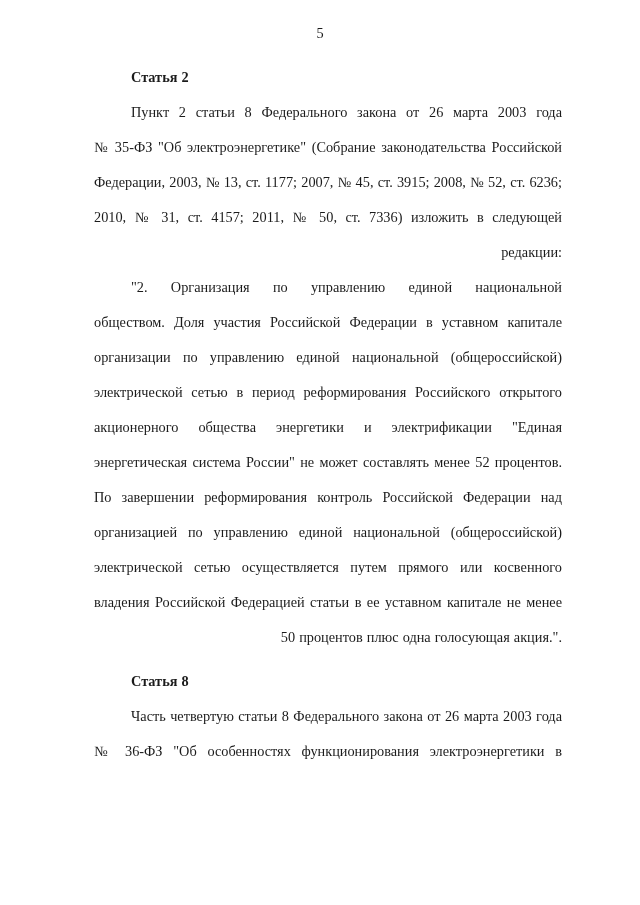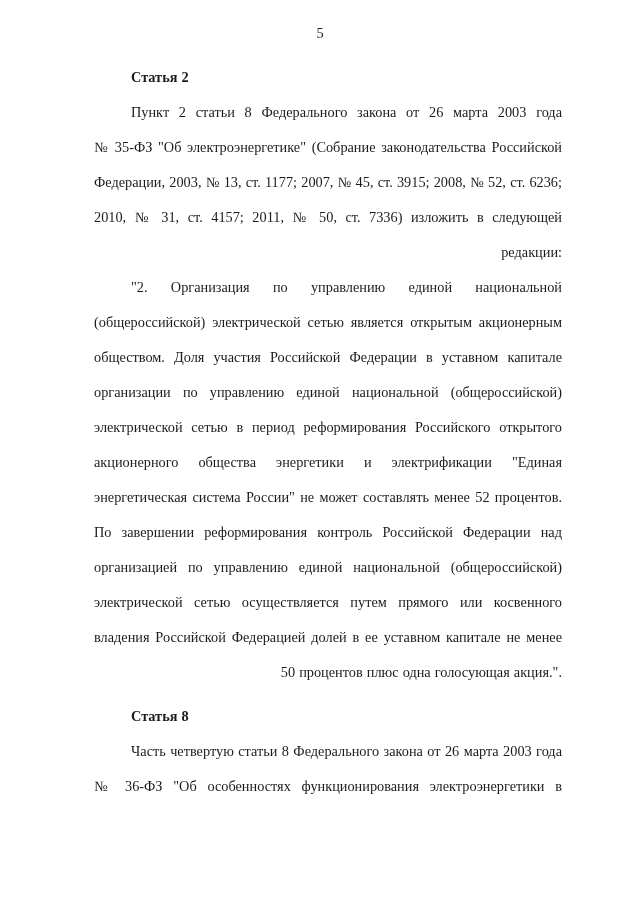--- a/index.html
+++ b/index.html
@@ -60,28 +60,27 @@
 <div class="sheet">
   <div class="pagenum">5</div>
   <div id="doc-body">
       <div class="line heading">Статья 2</div>
       <div class="line first">Пункт 2 статьи 8 Федерального закона от 26 марта 2003 года</div>
       <div class="line mid">№ 35-ФЗ "Об электроэнергетике" (Собрание законодательства Российской</div>
       <div class="line mid">Федерации, 2003, № 13, ст. 1177; 2007, № 45, ст. 3915; 2008, № 52, ст. 6236;</div>
       <div class="line mid">2010, № 31, ст. 4157; 2011, № 50, ст. 7336) изложить в следующей</div>
       <div class="line last">редакции:</div>
       <div class="line first">"2. Организация по управлению единой национальной</div>
-      <div class="line mid">(общероссийской) электрической сетью является открытым акционерным</div>
       <div class="line mid">обществом. Доля участия Российской Федерации в уставном капитале</div>
       <div class="line mid">организации по управлению единой национальной (общероссийской)</div>
       <div class="line mid">электрической сетью в период реформирования Российского открытого</div>
       <div class="line mid">акционерного общества энергетики и электрификации "Единая</div>
       <div class="line mid">энергетическая система России" не может составлять менее 52 процентов.</div>
       <div class="line mid">По завершении реформирования контроль Российской Федерации над</div>
       <div class="line mid">организацией по управлению единой национальной (общероссийской)</div>
       <div class="line mid">электрической сетью осуществляется путем прямого или косвенного</div>
-      <div class="line mid">владения Российской Федерацией долей в ее уставном капитале не менее</div>
+      <div class="line mid">владения Российской Федерацией статьи в ее уставном капитале не менее</div>
       <div class="line last">50 процентов плюс одна голосующая акция.".</div>
       <div class="line heading">Статья 8</div>
       <div class="line first">Часть четвертую статьи 8 Федерального закона от 26 марта 2003 года</div>
       <div class="line mid">№ 36-ФЗ "Об особенностях функционирования электроэнергетики в</div>
     </div>
 </div>
 
 </body></html>

